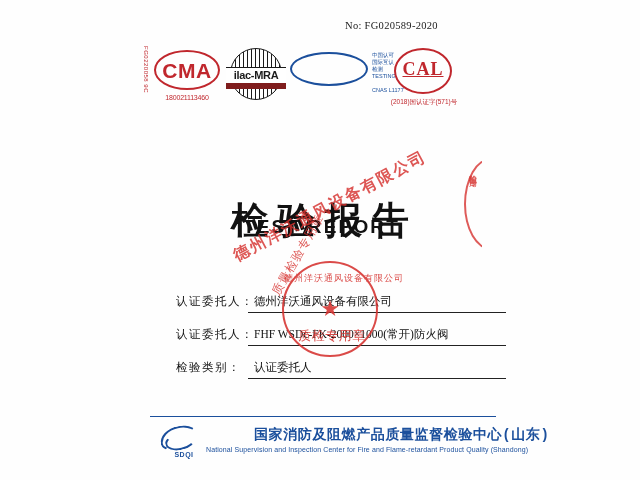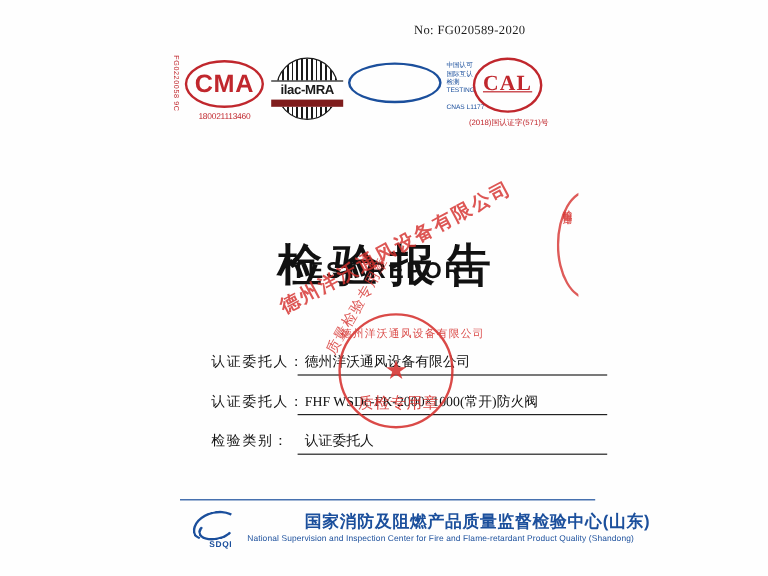--- a/index.html
+++ b/index.html
@@ -463,21 +463,21 @@
   }
   .footer-cn {
     position: absolute;
     left: 56px;
     top: 2px;
     font-size: 14px;
     font-weight: bold;
     color: #1b4f9c;
     letter-spacing: 0.6px;
     white-space: nowrap;
-    font-family: Liberation Sans, sans-serif;
+    font-family: Liberation Mono, monospace;
     padding-left: 48px;
   }
   .footer-en {
     position: absolute;
     left: 56px;
     top: 22px;
     font-size: 7px;
     color: #1b4f9c;
     letter-spacing: 0.1px;
     white-space: nowrap;

